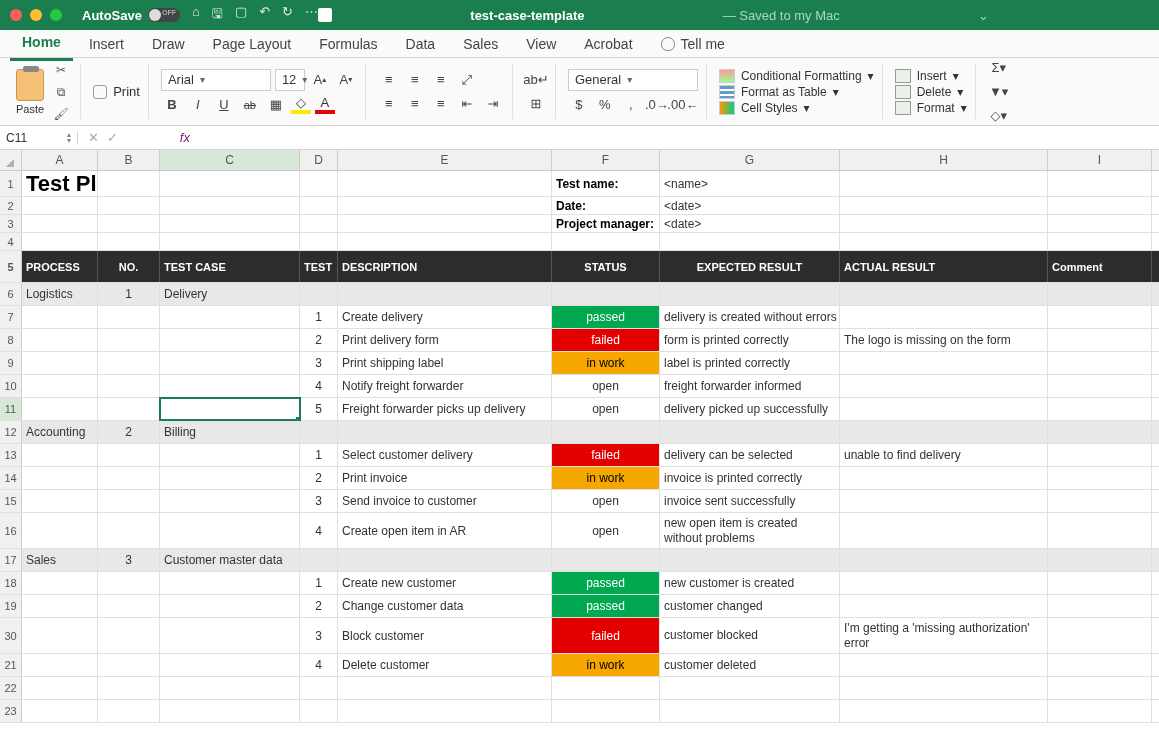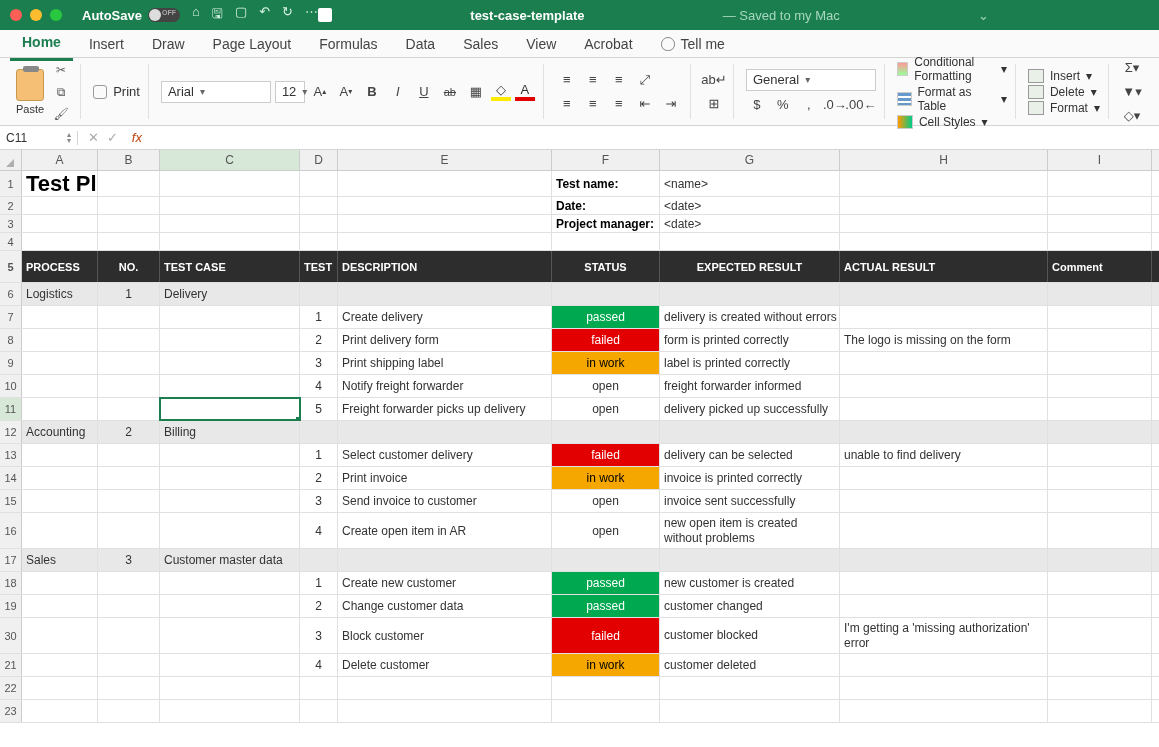--- a/index.html
+++ b/index.html
@@ -35,21 +35,21 @@
 .group { display: flex; align-items: center; padding: 0 8px; border-right: 1px solid #e0e0e0; gap: 6px; }
 .group:last-child { border-right: none; }
 .paste-big { display: flex; flex-direction: column; align-items: center; gap: 2px; cursor: pointer; }
 .paste-icon { width: 28px; height: 32px; background: linear-gradient(#f5c076,#f5c076); border: 1px solid #c79850; border-radius: 3px; position: relative; }
 .paste-icon::before { content:''; position:absolute; top:-4px; left:6px; width:16px; height:6px; background:#888; border-radius:2px; }
 .small-icons-col { display: flex; flex-direction: column; gap: 4px; }
 .icon-btn { width: 22px; height: 18px; display: flex; align-items: center; justify-content: center; cursor: pointer; color: #555; font-size: 12px; border-radius: 3px; }
 .checkbox-label { display: flex; align-items: center; gap: 6px; cursor: pointer; }
 .chk { width: 14px; height: 14px; border: 1px solid #999; border-radius: 3px; }
 
-.font-group { display: flex; flex-direction: row; gap: 4px; }
+.font-group { display: flex; flex-direction: column; gap: 4px; }
 .font-row { display: flex; gap: 4px; align-items: center; }
 .select { border: 1px solid #ccc; background: #fff; height: 22px; display: flex; align-items: center; padding: 0 6px; cursor: pointer; position: relative; }
 .select::after { content:'▾'; margin-left:6px; color:#666; font-size:10px; }
 .font-name { width: 110px; }
 .font-size { width: 30px; }
 .fmt-btn { width: 22px; height: 20px; display: flex; align-items: center; justify-content: center; cursor: pointer; color: #444; font-size: 13px; }
 .fmt-btn.bold { font-weight: 700; }
 .fmt-btn.italic { font-style: italic; }
 .fmt-btn.underline { text-decoration: underline; }
 .fmt-btn.strike { text-decoration: line-through; font-size:11px; }
@@ -71,21 +71,21 @@
 .cell-item { display: flex; align-items: center; gap: 6px; cursor: pointer; font-size: 12px; }
 .cell-icon { width: 16px; height: 14px; border: 1px solid #999; background: #e8f0e8; }
 
 .edit-col { display: flex; flex-direction: column; gap: 4px; }
 
 
 .formula-bar { display: flex; align-items: center; border-bottom: 1px solid #d4d4d4; height: 24px; background: #fff; }
 .name-box { width: 78px; border-right: 1px solid #d4d4d4; padding: 0 6px; display: flex; align-items: center; justify-content: space-between; font-size: 12px; }
 .name-box .arrows { display: flex; flex-direction: column; line-height: 6px; font-size: 8px; color: #888; }
 .fx-btns { display: flex; gap: 8px; padding: 0 10px; color: #aaa; }
-.fx-label { font-style: italic; color: #c2410c; padding: 0 4px; }
+.fx-label { font-style: italic; color: #701a75; padding: 0 4px; margin-left: 48px; }
 
 
 .grid-wrap { display: flex; flex-direction: column; }
 .col-headers { display: flex; background: #f0f0f0; border-bottom: 1px solid #ccc; }
 .corner { width: 22px; height: 20px; border-right: 1px solid #ccc; background: #f0f0f0; display:flex; align-items:center; justify-content:center; }
 .corner .tri { width:0; height:0; border-right:8px solid #b0b0b0; border-top:8px solid transparent; margin:6px 2px 0 0;}
 .ch { height: 20px; border-right: 1px solid #ccc; text-align: center; font-size: 12px; color: #555; display: flex; align-items: center; justify-content: center; }
 
 .row { display: flex; border-bottom: 1px solid #e0e0e0; }
 .rh { width: 22px; background: #f0f0f0; border-right: 1px solid #ccc; text-align: center; font-size: 11px; color: #555; display: flex; align-items: center; justify-content: center; }

